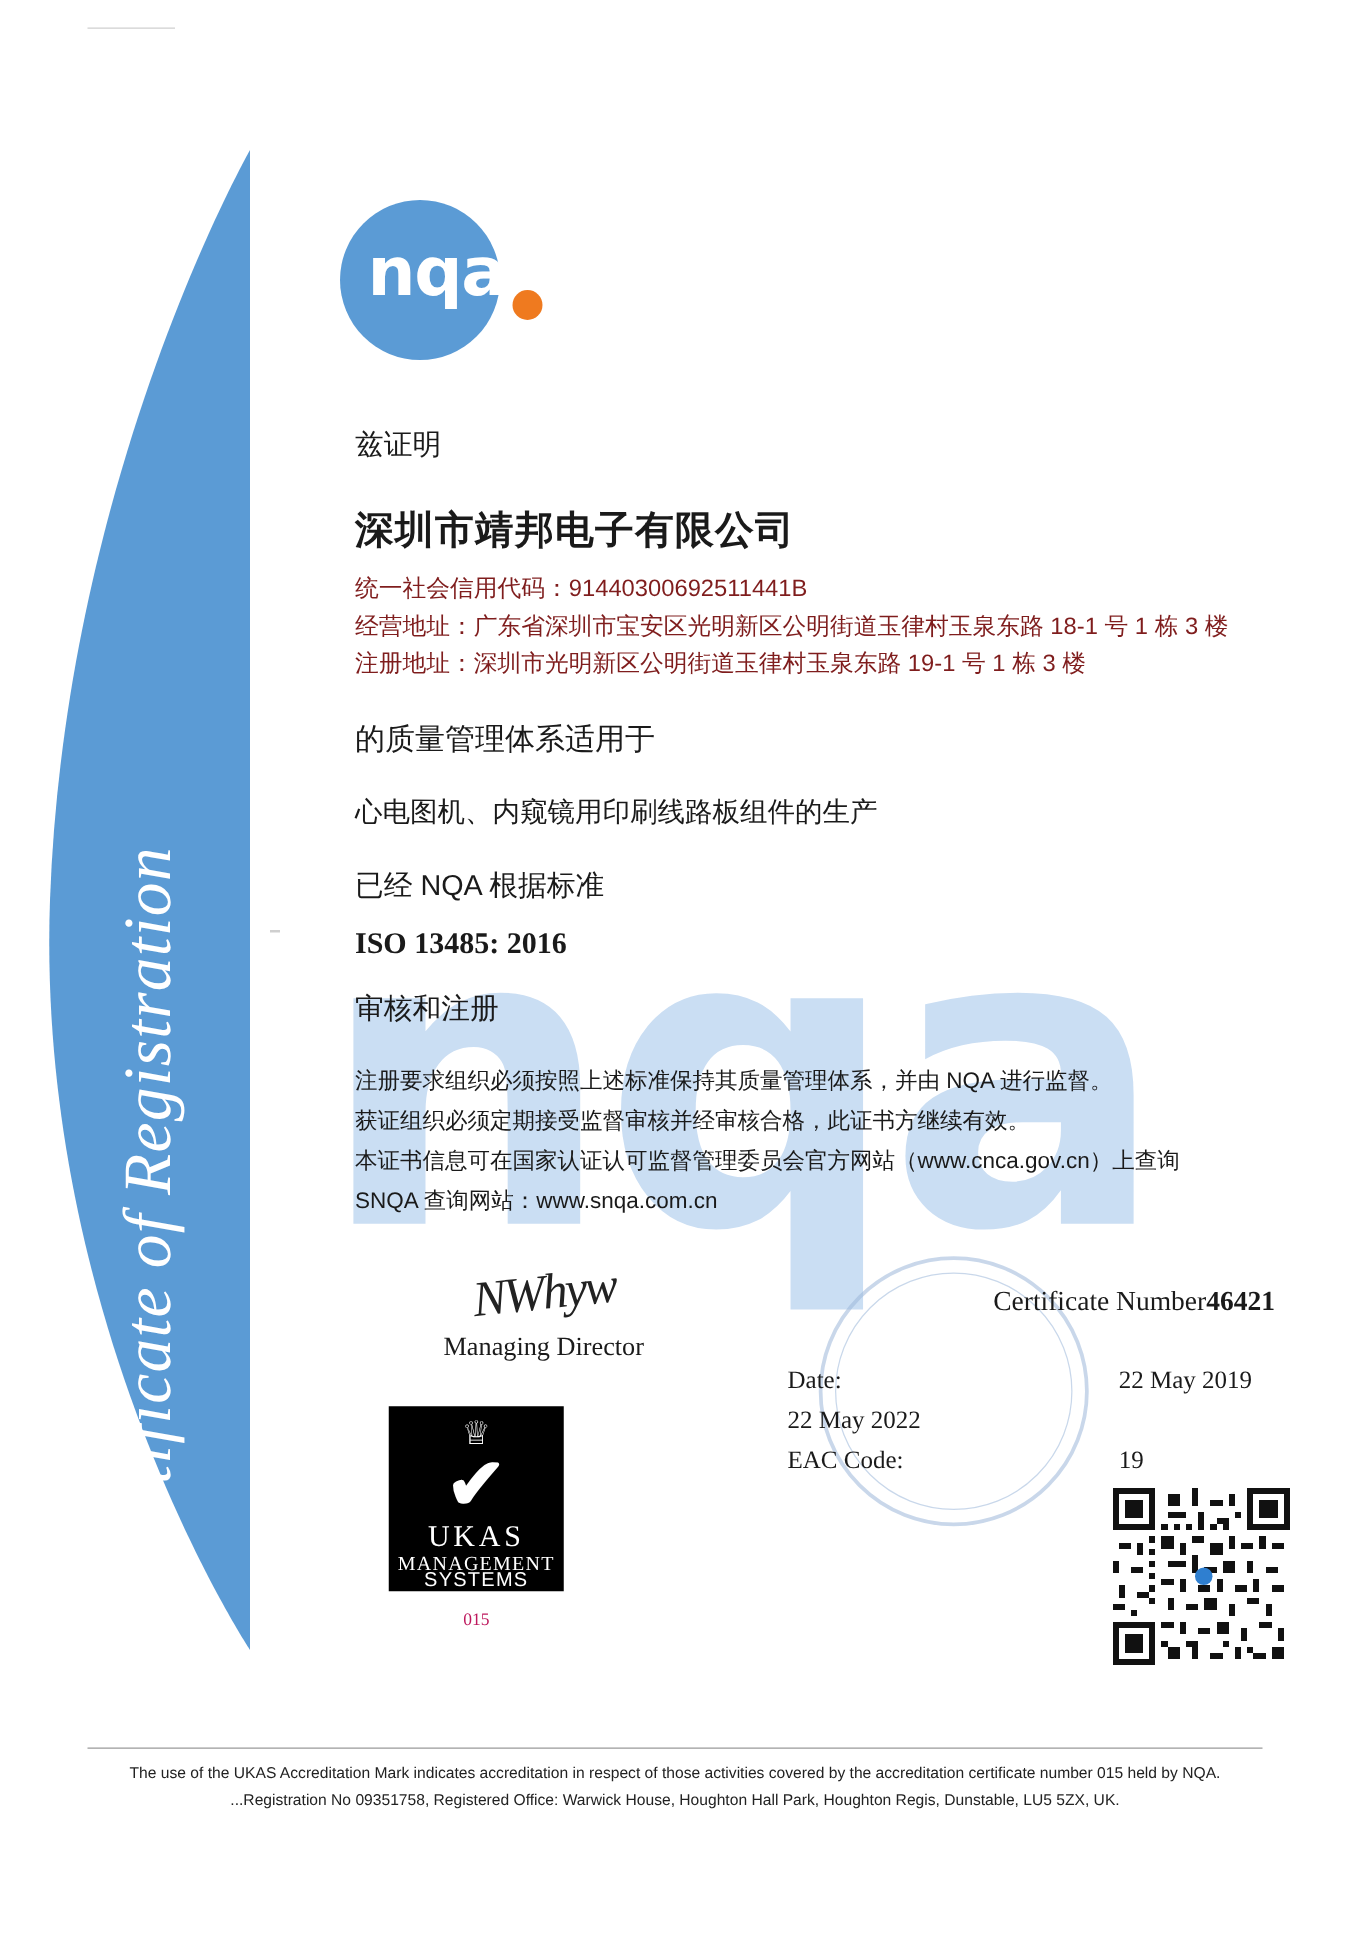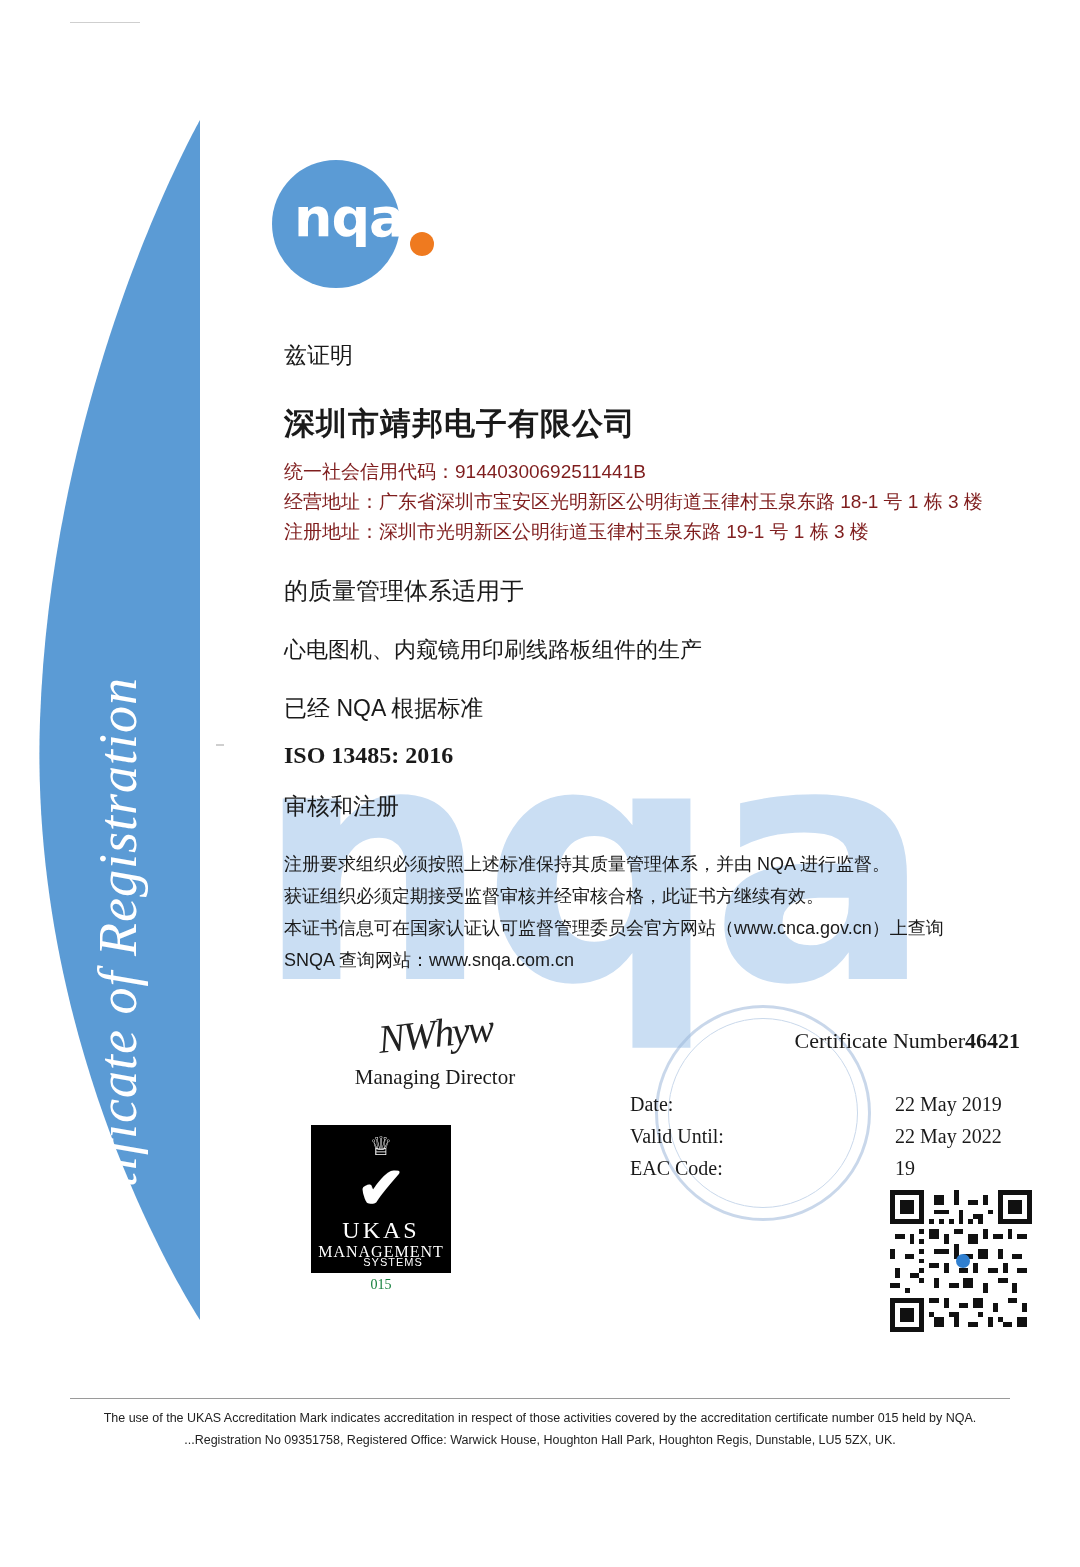--- a/index.html
+++ b/index.html
@@ -204,28 +204,28 @@
   }
   #ukas .sub1 {
     position: absolute;
     top: 118px; left: 0; width: 100%;
     font-size: 16px;
     letter-spacing: 1px;
     font-family: Liberation Serif, serif;
   }
   #ukas .sub2 {
     position: absolute;
-    top: 131px; left: 12px; width: 100%;
-    font-size: 11px;
+    top: 131px; left: 0; width: 100%;
+    font-size: 16px;
     letter-spacing: 1px;
   }
   #ukas .num {
-    margin-top: 4px;
+    margin-top: 16px;
     font-size: 14px;
-    color: #15803d;
+    color: #be185d;
     font-family: "Liberation Serif", serif;
   }
 
   
   #cert-details {
     position: absolute;
     left: 630px;
     top: 1028px;
     width: 390px;
     font-family: "Liberation Serif", serif;
@@ -380,21 +380,20 @@
 <div id="cert-details">
   <div id="cert-number-row">
     <span class="lbl">Certificate Number</span>
     <span class="val">46421</span>
   </div>
   <div class="det-row">
     <span class="lbl">Date:</span>
     <span class="val">22 May 2019</span>
   </div>
   <div class="det-row">
-    <span class="lbl">Valid Until:</span>
     <span class="val">22 May 2022</span>
   </div>
   <div class="det-row">
     <span class="lbl">EAC Code:</span>
     <span class="val">19</span>
   </div>
 </div>
 
 <div id="qr">
   <svg width="142" height="142" viewBox="0 0 29 29" shape-rendering="crispEdges" aria-hidden="true">

